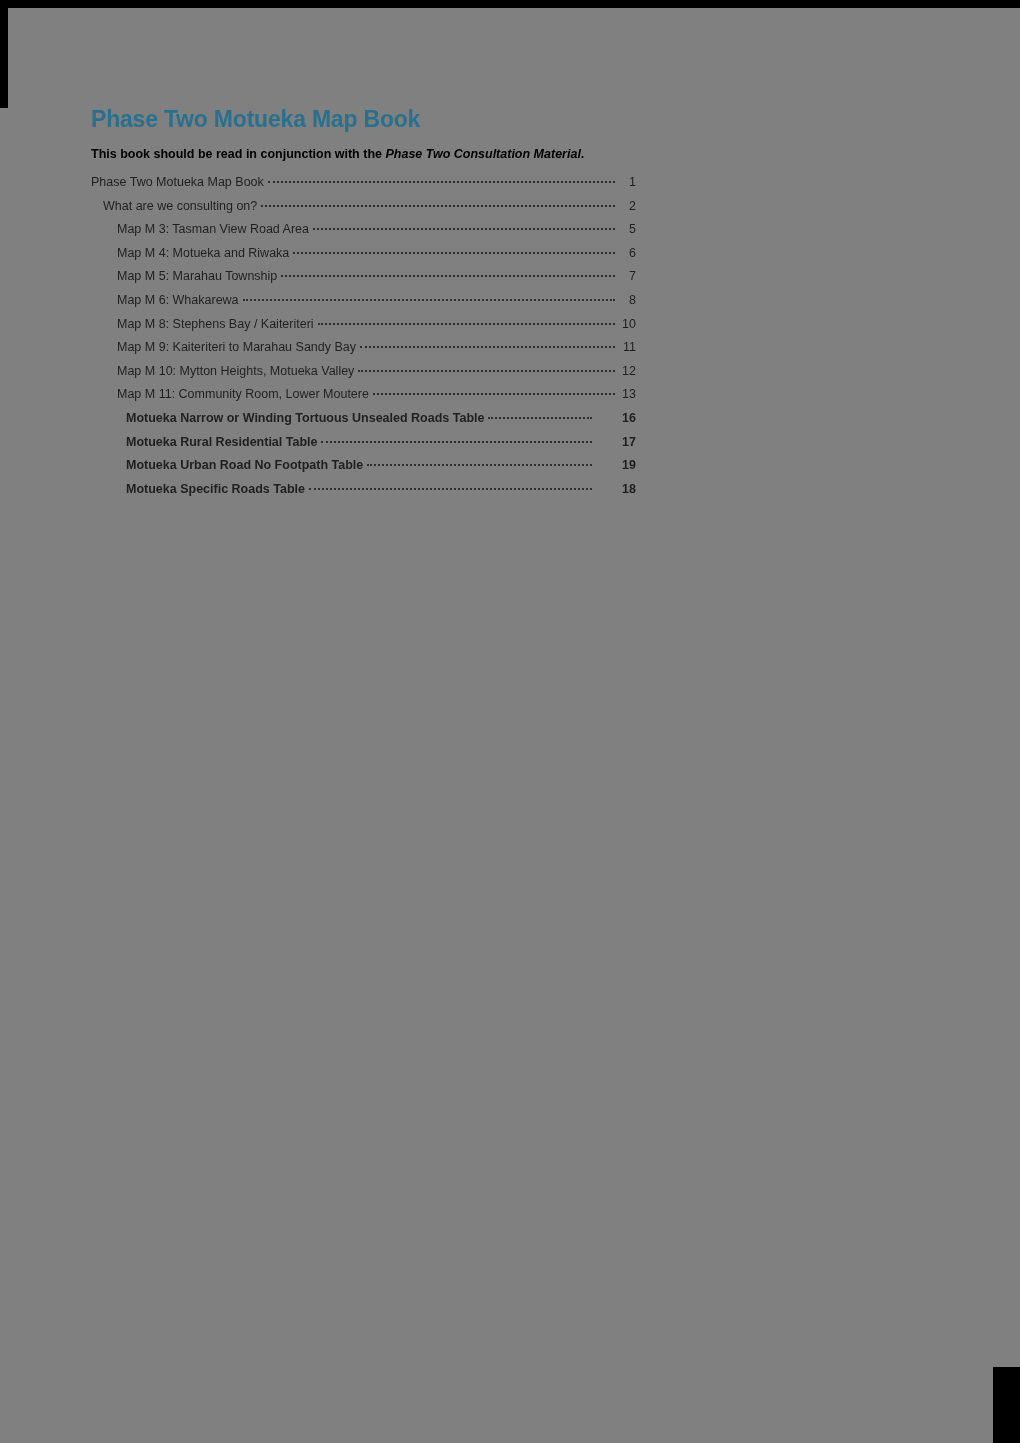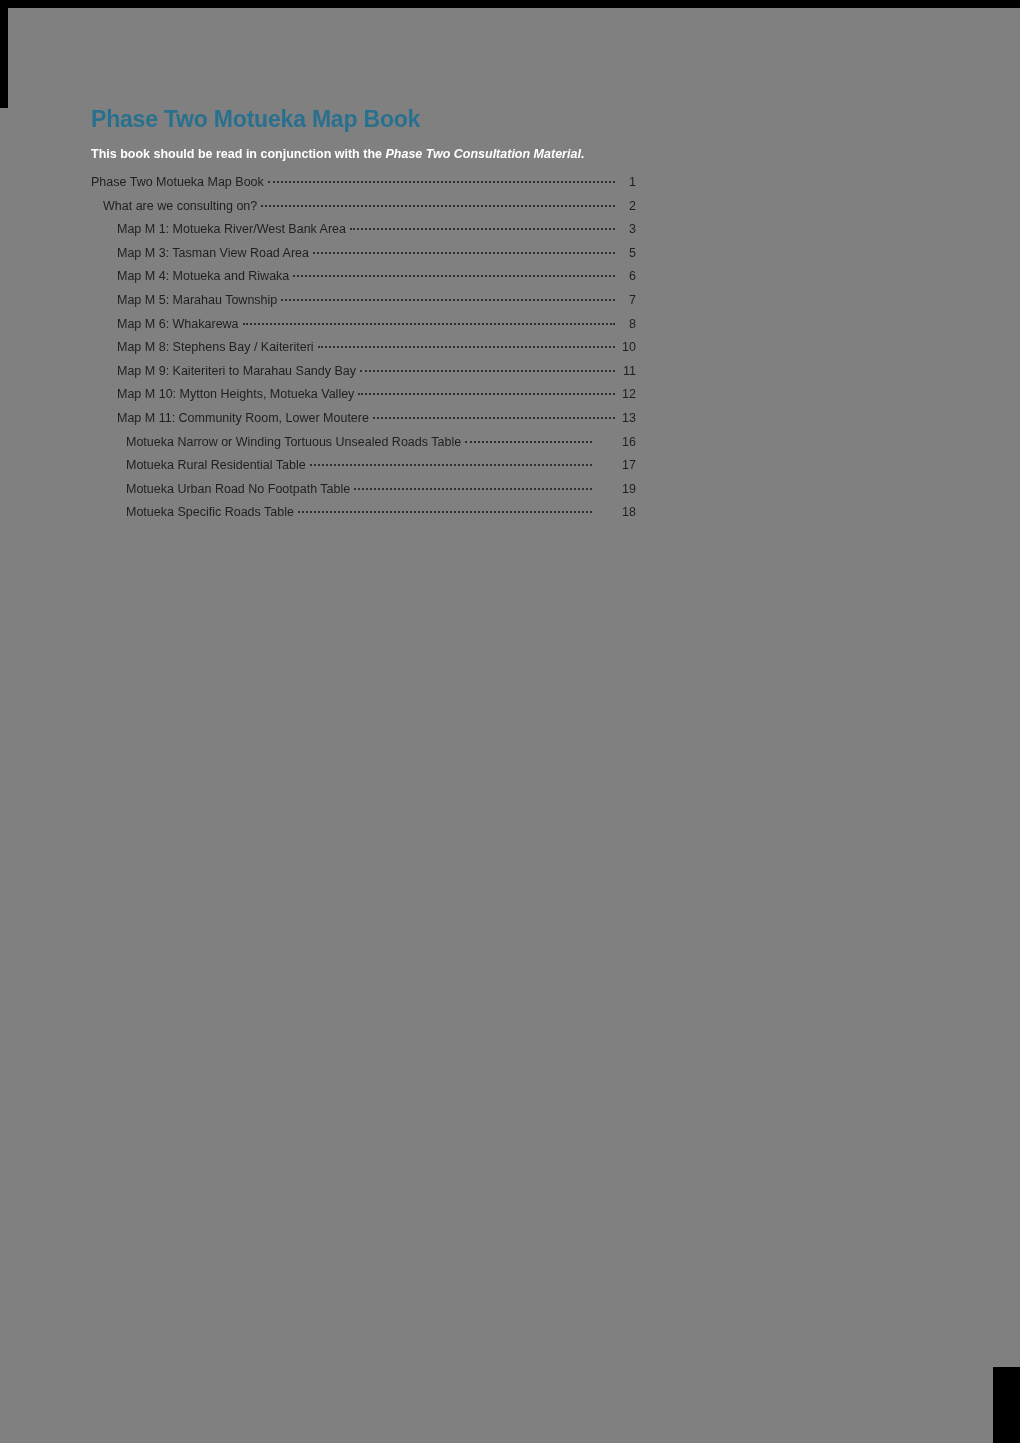--- a/index.html
+++ b/index.html
@@ -35,38 +35,38 @@
     line-height: 26px;
     font-weight: 700;
     letter-spacing: -0.2px;
     color: #29708f;
   }
   .doc-subtitle {
     margin-top: 14px;
     font-size: 12.5px;
     line-height: 16px;
     font-weight: 700;
-    color: #ffffff;
+    color: #000000;
   }
   .doc-subtitle .em { font-style: italic; }
 
   .toc {
     margin-top: 13px;
     font-size: 12.5px;
   }
   .toc-row {
     display: flex;
     align-items: baseline;
     height: 23.6px;
     cursor: pointer;
   }
   .toc-row.level-1 { padding-left: 12px; }
   .toc-row.level-2 { padding-left: 26px; }
   .toc-row.bold .toc-label,
-  .toc-row.bold .toc-page { font-weight: 400; padding-left: 23px; }
+  .toc-row.bold .toc-page { font-weight: 700; padding-left: 23px; }
   .toc-label {
     white-space: nowrap;
     color: #1f1f1f;
   }
   .toc-leader {
     flex: 1;
     border-bottom: 2px dotted #2e2e2e;
     margin: 0 3px 0 4px;
     position: relative;
     top: -3px;
@@ -99,25 +99,20 @@
       <span class="toc-leader"></span>
       <span class="toc-page">1</span>
     </div>
 
     <div class="toc-row level-1">
       <span class="toc-label">What are we consulting on?</span>
       <span class="toc-leader"></span>
       <span class="toc-page">2</span>
     </div>
 
-    <div class="toc-row level-2">
-      <span class="toc-label">Map M 1: Motueka River/West Bank Area</span>
-      <span class="toc-leader"></span>
-      <span class="toc-page">3</span>
-    </div>
 
 
     <div class="toc-row level-2">
       <span class="toc-label">Map M 3: Tasman View Road Area</span>
       <span class="toc-leader"></span>
       <span class="toc-page">5</span>
     </div>
 
     <div class="toc-row level-2">
       <span class="toc-label">Map M 4: Motueka and Riwaka</span>

